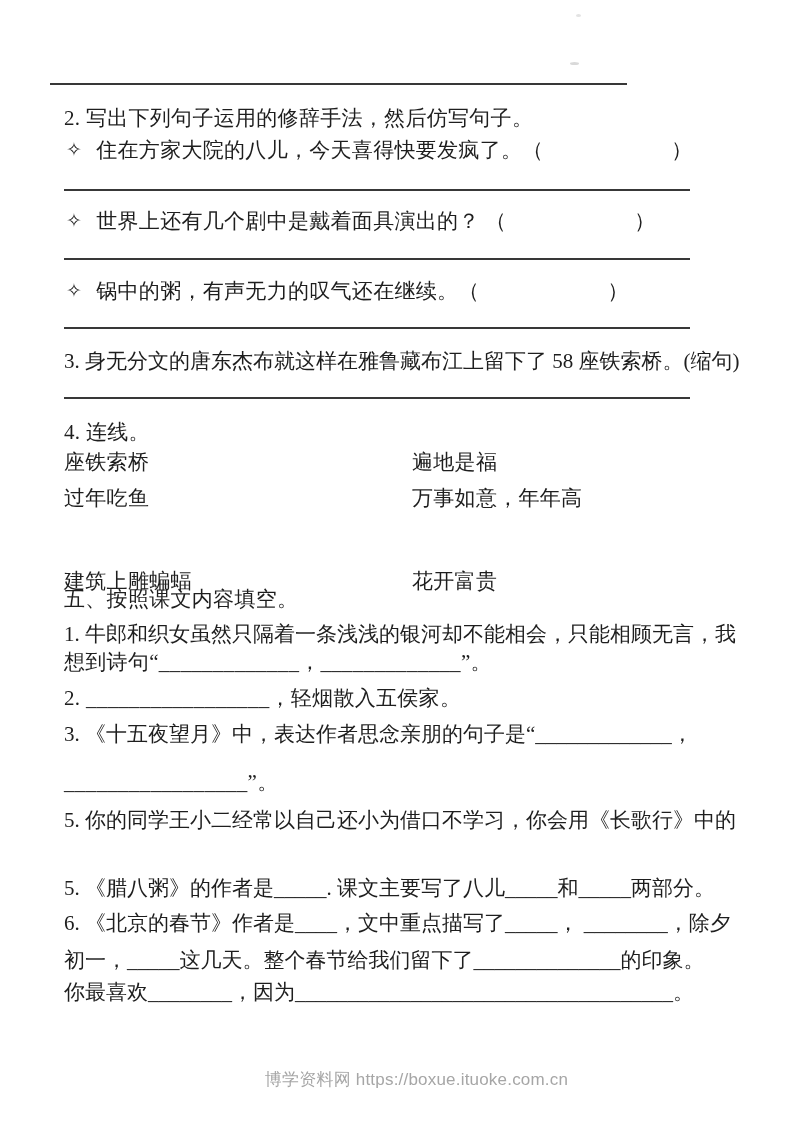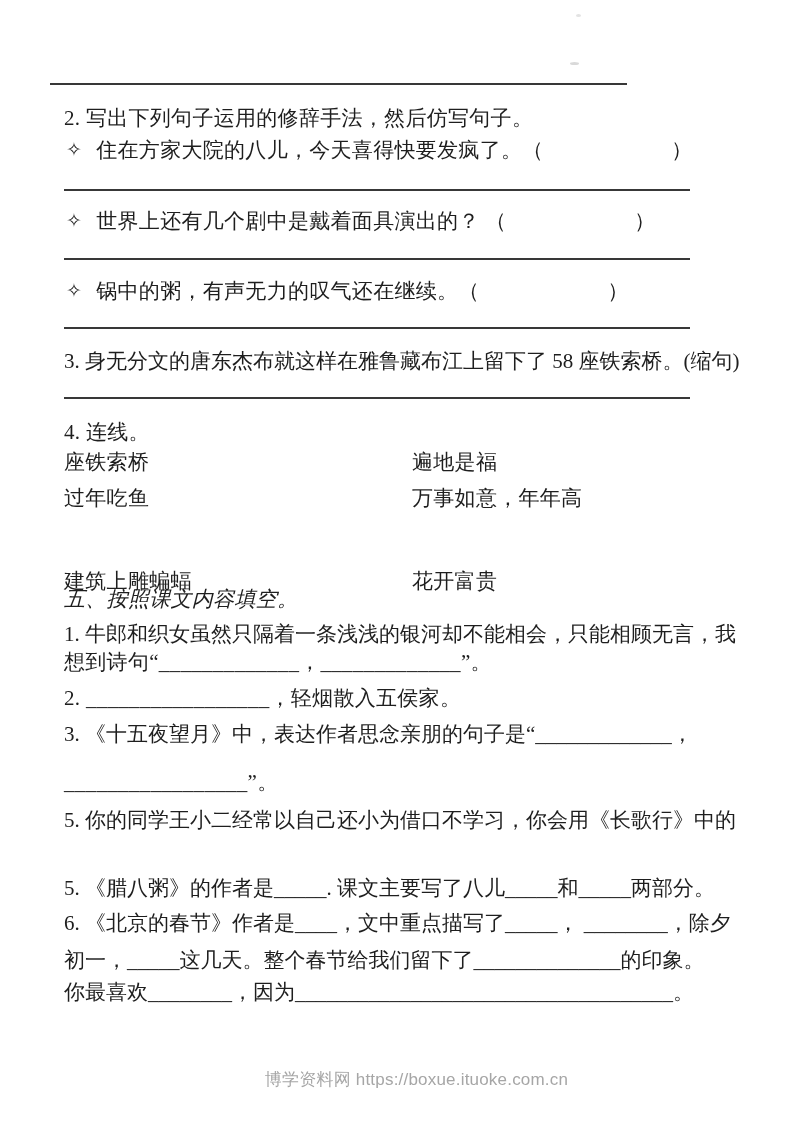--- a/index.html
+++ b/index.html
@@ -82,21 +82,21 @@
   <div class="t" style="left:64px;top:448px;">
     <span class="match-left">座铁索桥</span><span>遍地是福</span>
   </div>
   <div class="t" style="left:64px;top:484px;">
     <span class="match-left">过年吃鱼</span><span>万事如意，年年高</span>
   </div>
   <div class="t" style="left:64px;top:520px;margin-top:47px;">
     <span class="match-left">建筑上雕蝙蝠</span><span>花开富贵</span>
   </div>
 
-  <div class="t" style="left:64px;top:585px;font-style:italic;">五、按照课文内容填空。</div>
+  <div class="t" style="left:64px;top:585px;">五、按照课文内容填空。</div>
 
   <div class="t" style="left:64px;top:620px;letter-spacing:0;">1. 牛郎和织女虽然只隔着一条浅浅的银河却不能相会，只能相顾无言，我</div>
   <div class="t" style="left:64px;top:648px;">想到诗句“_____________，_____________”。</div>
 
   <div class="t" style="left:64px;top:684px;">2. _________________，轻烟散入五侯家。</div>
 
   <div class="t" style="left:64px;top:720px;letter-spacing:0;">3. 《十五夜望月》中，表达作者思念亲朋的句子是“_____________，</div>
   <div class="t" style="left:64px;top:768px;">_________________”。</div>
 
   <div class="t" style="left:64px;top:806px;letter-spacing:0;">5. 你的同学王小二经常以自己还小为借口不学习，你会用《长歌行》中的</div>

